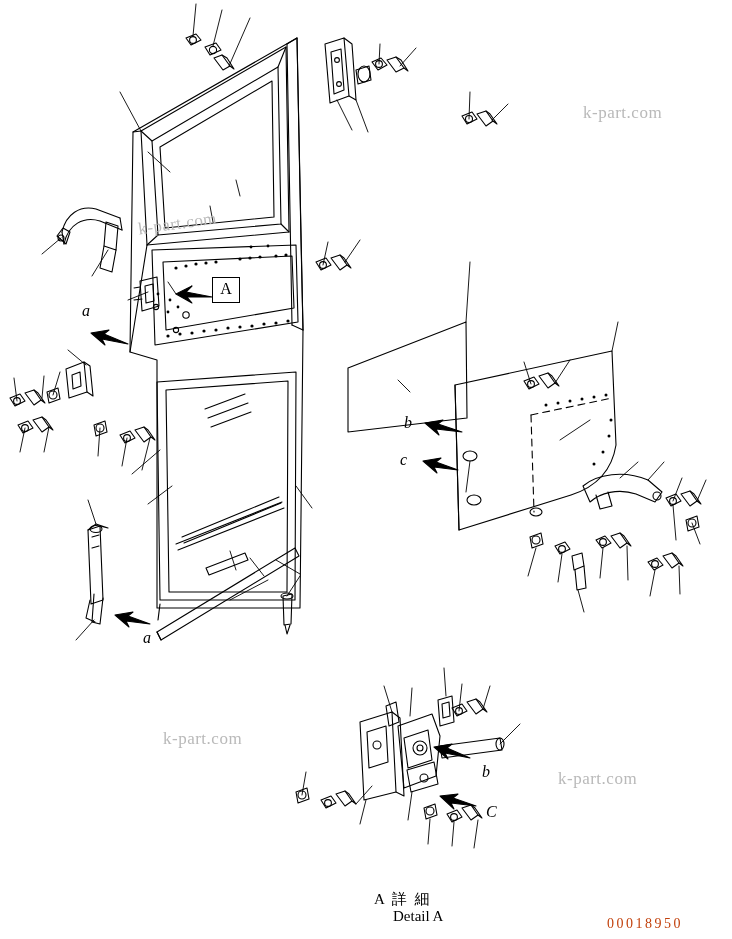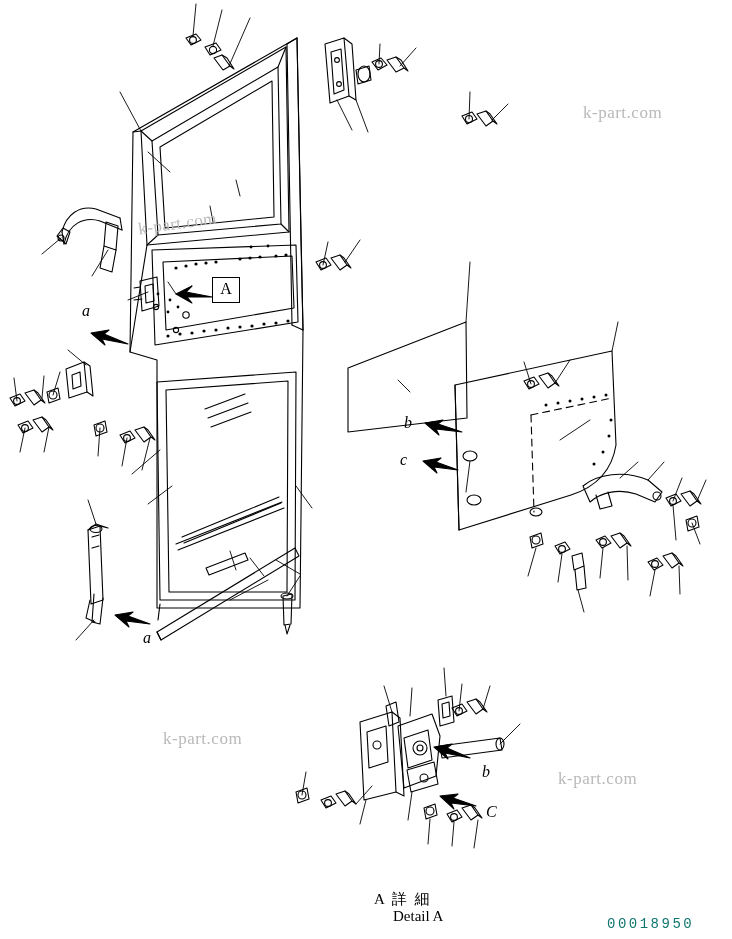--- a/index.html
+++ b/index.html
@@ -58,24 +58,24 @@
   .caption {
     position: absolute;
     font-family: "Liberation Serif", serif;
     font-size: 15px;
     color: #000;
     white-space: nowrap;
   }
   .caption.jp { letter-spacing: 2px; }
   .partnum {
     position: absolute;
-    font-family: Liberation Mono, monospace;
+    font-family: Liberation Serif, serif;
     font-size: 14px;
     letter-spacing: 2.5px;
-    color: #0f766e;
+    color: #c2410c;
     white-space: nowrap;
   }
 </style>
 </head>
 <body>
 
 <div id="diagram-root">
 
   <svg class="diagram" viewBox="0 0 732 939">
     <g fill="none" stroke="#000" stroke-width="1.1" stroke-linejoin="round" stroke-linecap="round">

